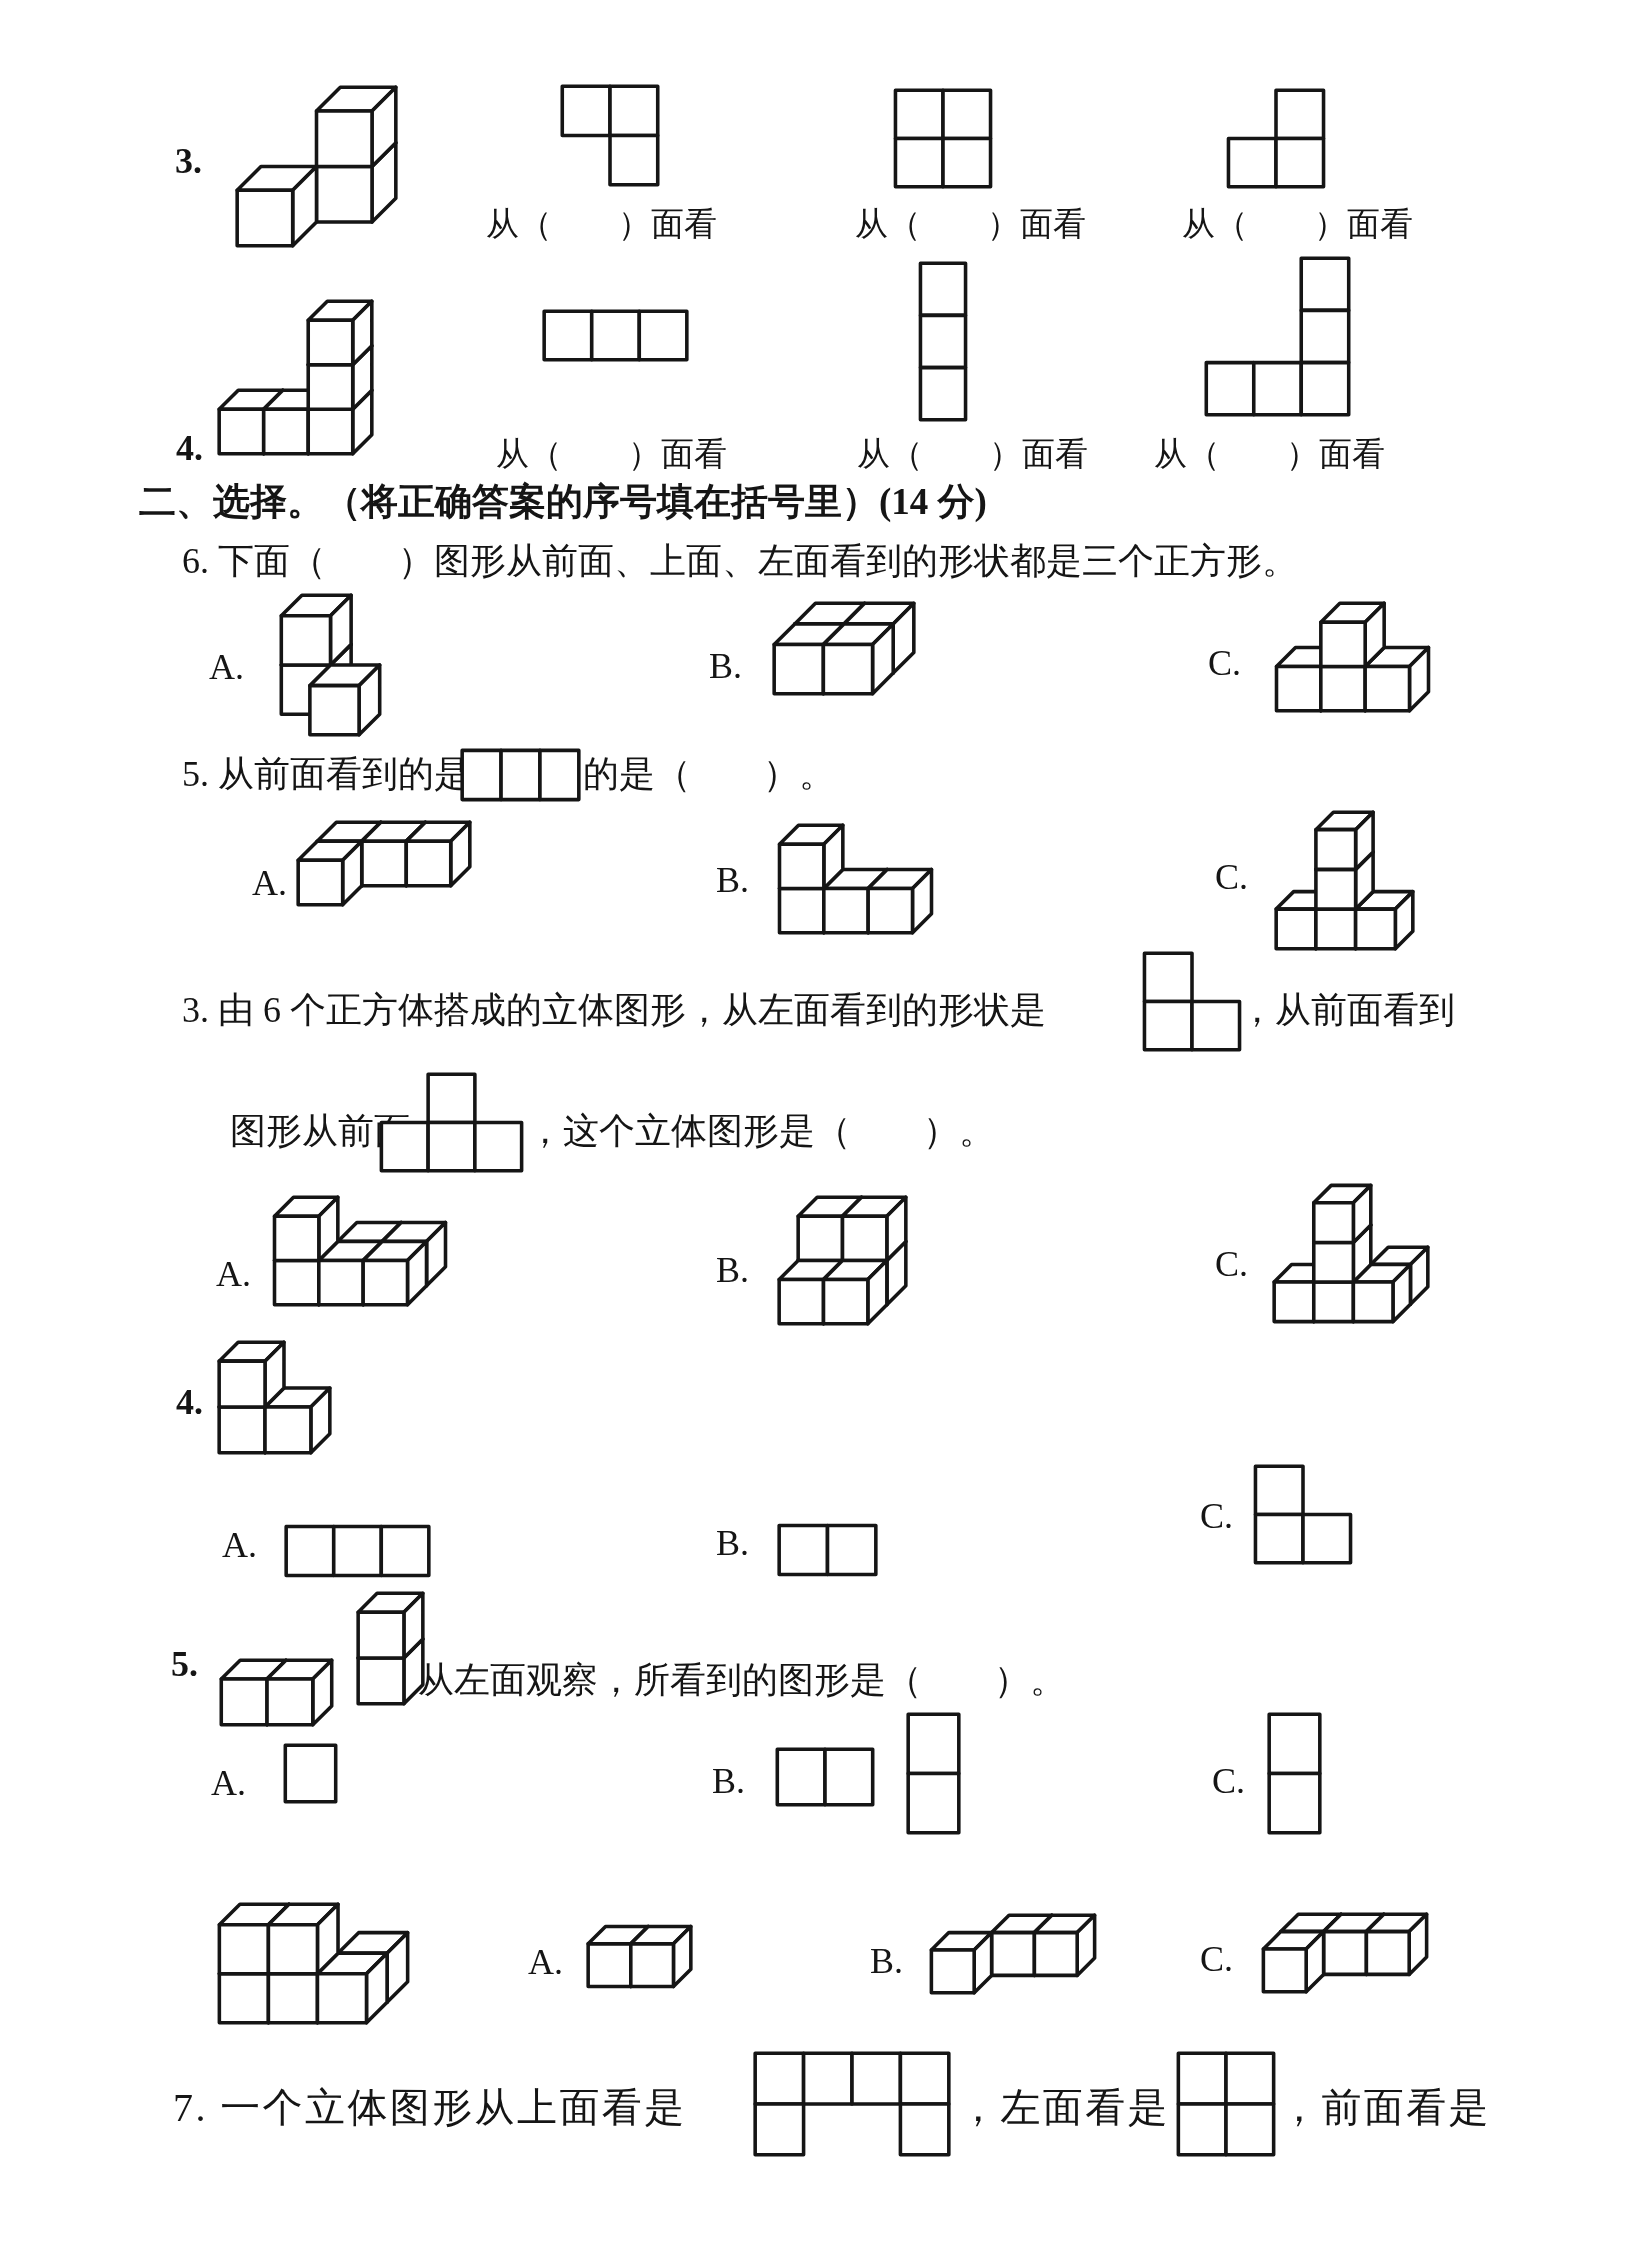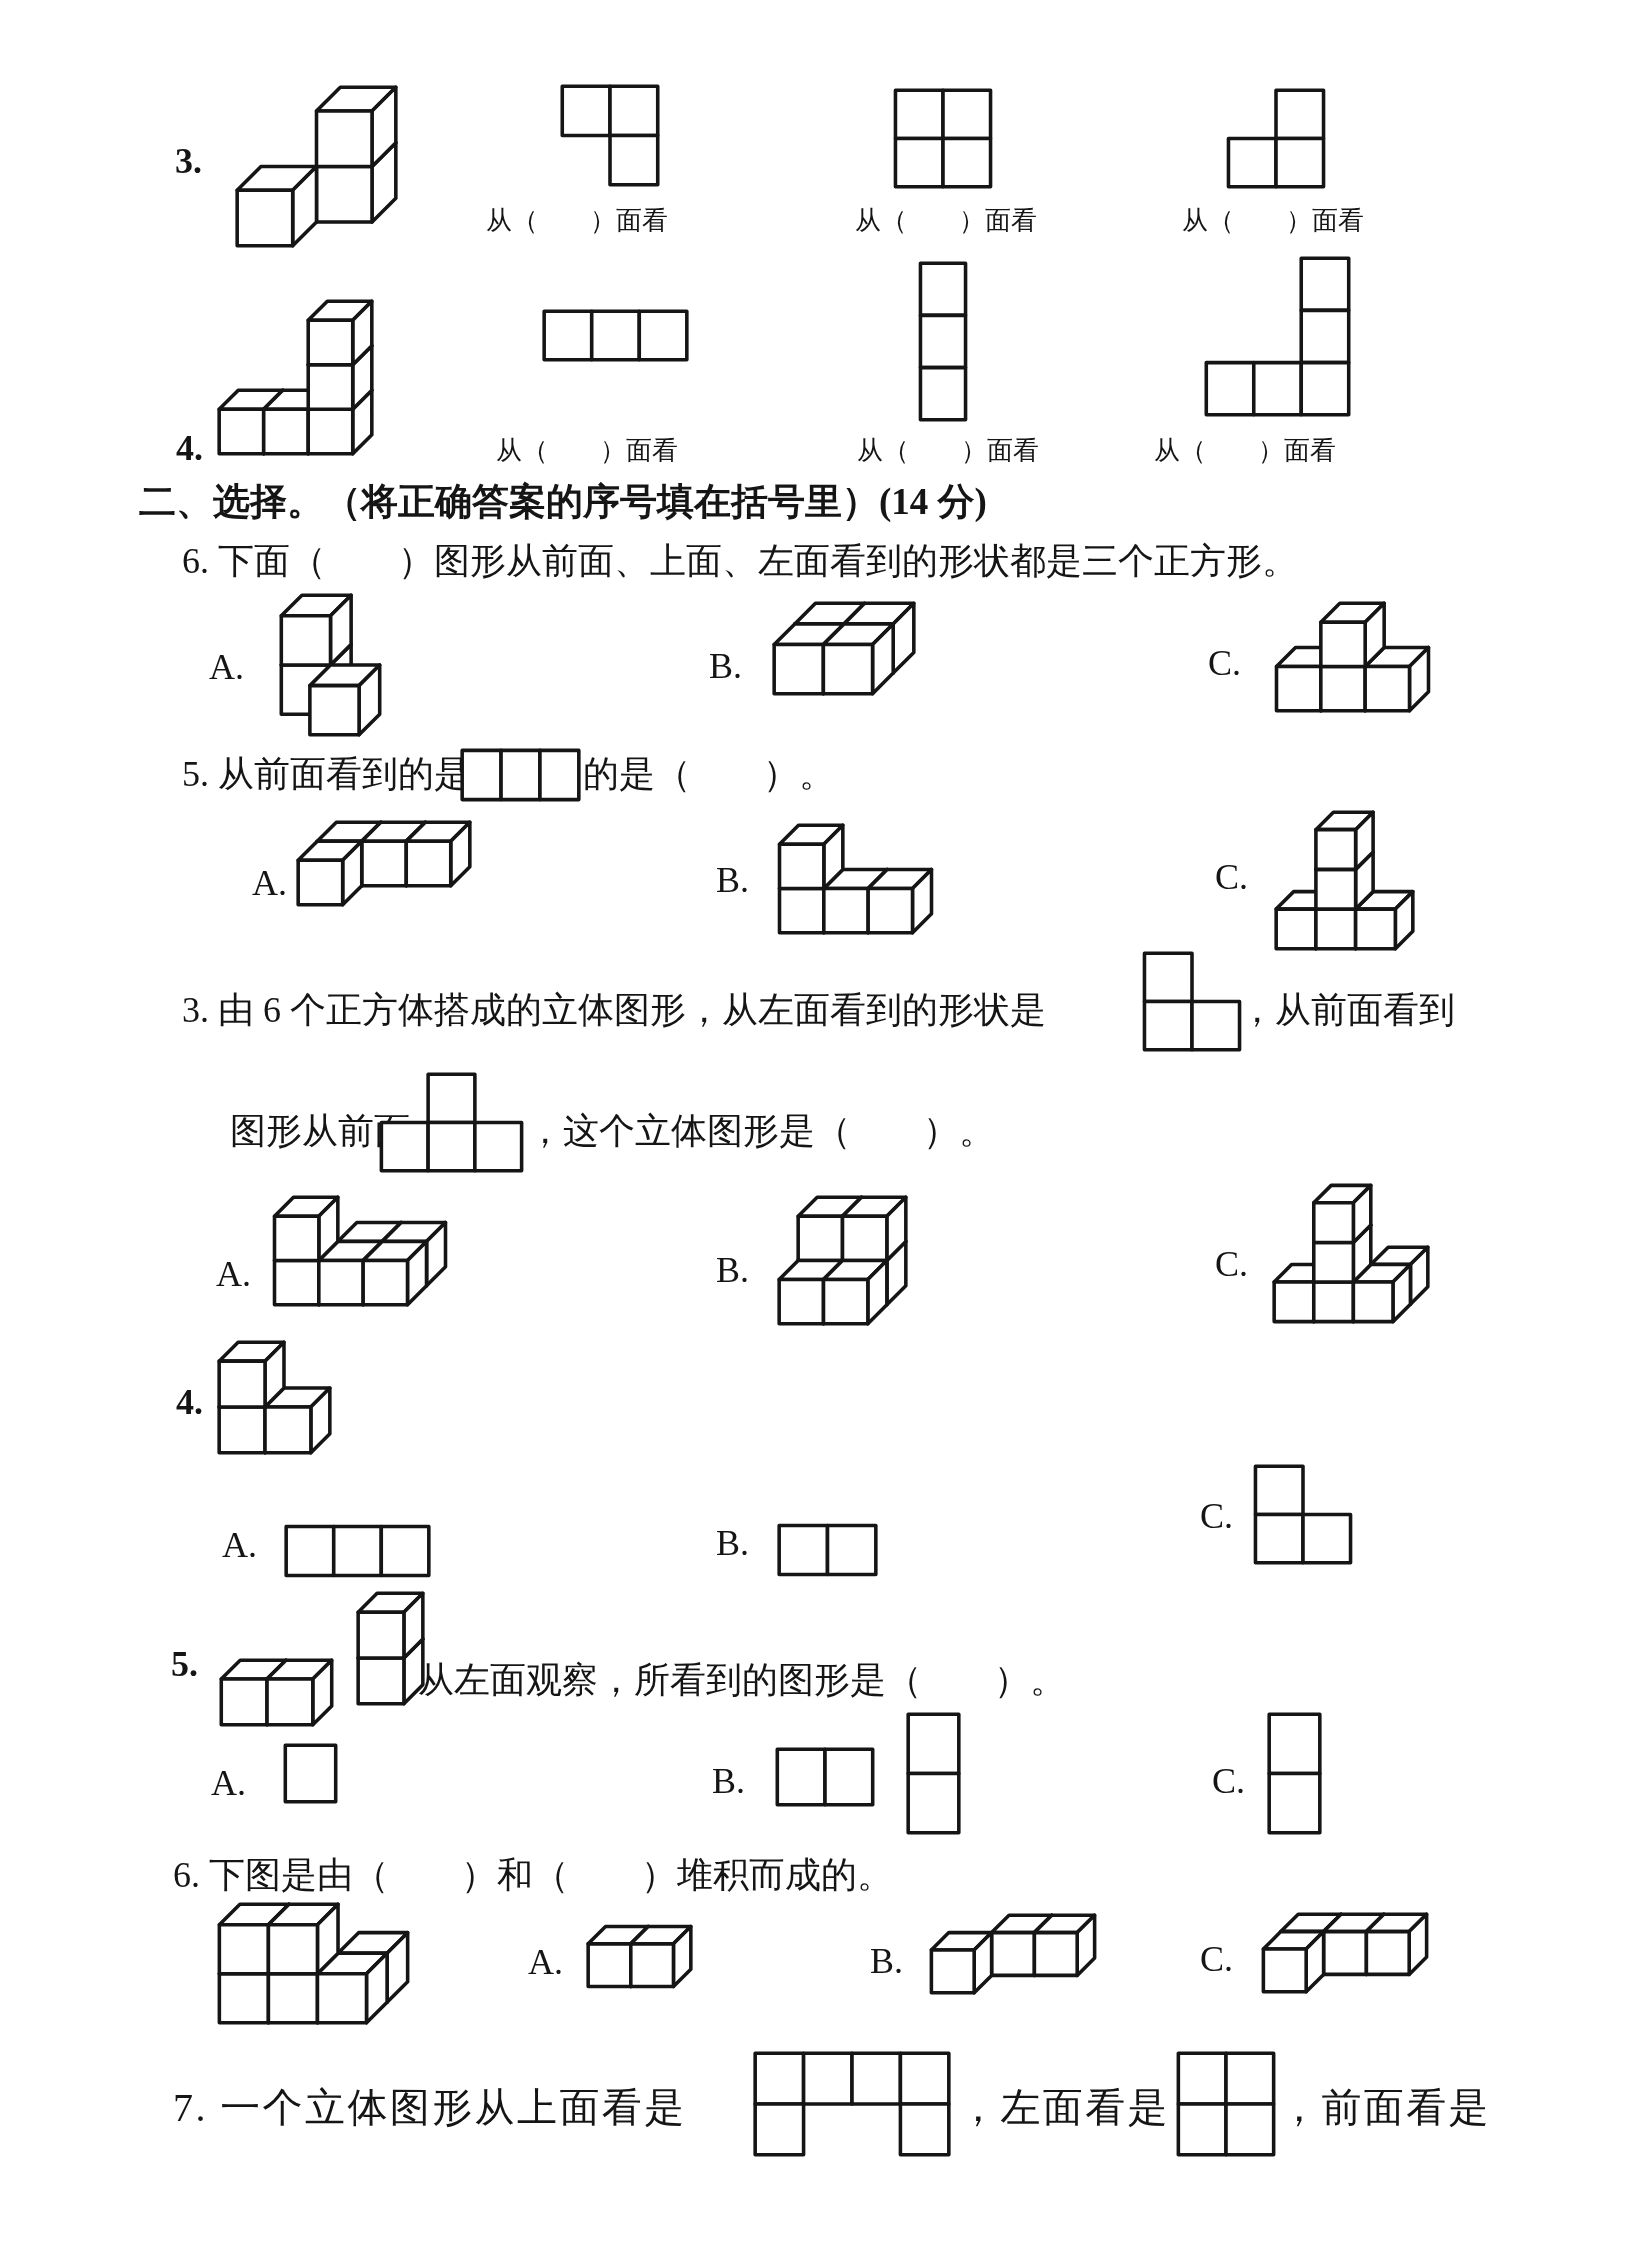--- a/index.html
+++ b/index.html
@@ -1,20 +1,20 @@
 <!DOCTYPE html>
 <html style="font-size:12.7px"><head>
 <meta charset="utf-8">
 <style>
   html,body{margin:0;padding:0;background:#e8e8e8;}
   #page{position:relative;width:1628px;height:2261px;background:#ffffff;overflow:hidden;
         font-family:"Liberation Serif","DejaVu Serif",serif;color:#151515;}
   .t{position:absolute;white-space:nowrap;font-size:36px;line-height:1.15;}
   .num{font-weight:bold;}
-  .lbl{font-size:26px;}
+  .lbl{font-size:33px;}
   .heading{font-weight:bold;font-size:37px;margin-left:23px;}
   .letter{font-size:36px;}
   .q7t{font-size:40px;letter-spacing:2.4px;}
   svg.fig{position:absolute;overflow:visible;}
   .shape{fill:#ffffff;stroke:#151515;stroke-width:4.5;stroke-linejoin:round;}
 </style>
 </head>
 <body>
 
 <div id="page">
@@ -331,21 +331,20 @@
   <svg class="fig" style="left:905px;top:1711px" width="57" height="125" viewBox="0 0 72 158">
       <rect x="4" y="4" width="64" height="75" class="shape"></rect>
       <rect x="4" y="79" width="64" height="75" class="shape"></rect>
     </svg>
   <div class="t letter" style="left:1212px;top:1761px">C.</div>
   <svg class="fig" style="left:1266px;top:1711px" width="57" height="125" viewBox="0 0 72 158">
       <rect x="4" y="4" width="64" height="75" class="shape"></rect>
       <rect x="4" y="79" width="64" height="75" class="shape"></rect>
     </svg>
 
-  <div class="t" style="left:173px;top:1855px">6. 下图是由（　　）和（　　）堆积而成的。</div>
   <svg class="fig" style="left:216px;top:1901px" width="195" height="125" viewBox="0 0 246 158">
       <polygon points="154,66 180,40 242,40 216,66" class="shape"></polygon>
       <polygon points="216,66 242,40 242,102 216,128" class="shape"></polygon>
       <polygon points="154,66 216,66 216,128 154,128" class="shape"></polygon>
       <polygon points="4,92 30,66 92,66 66,92" class="shape"></polygon>
       <polygon points="66,92 92,66 92,128 66,154" class="shape"></polygon>
       <polygon points="4,92 66,92 66,154 4,154" class="shape"></polygon>
       <polygon points="66,92 92,66 154,66 128,92" class="shape"></polygon>
       <polygon points="128,92 154,66 154,128 128,154" class="shape"></polygon>
       <polygon points="66,92 128,92 128,154 66,154" class="shape"></polygon>

